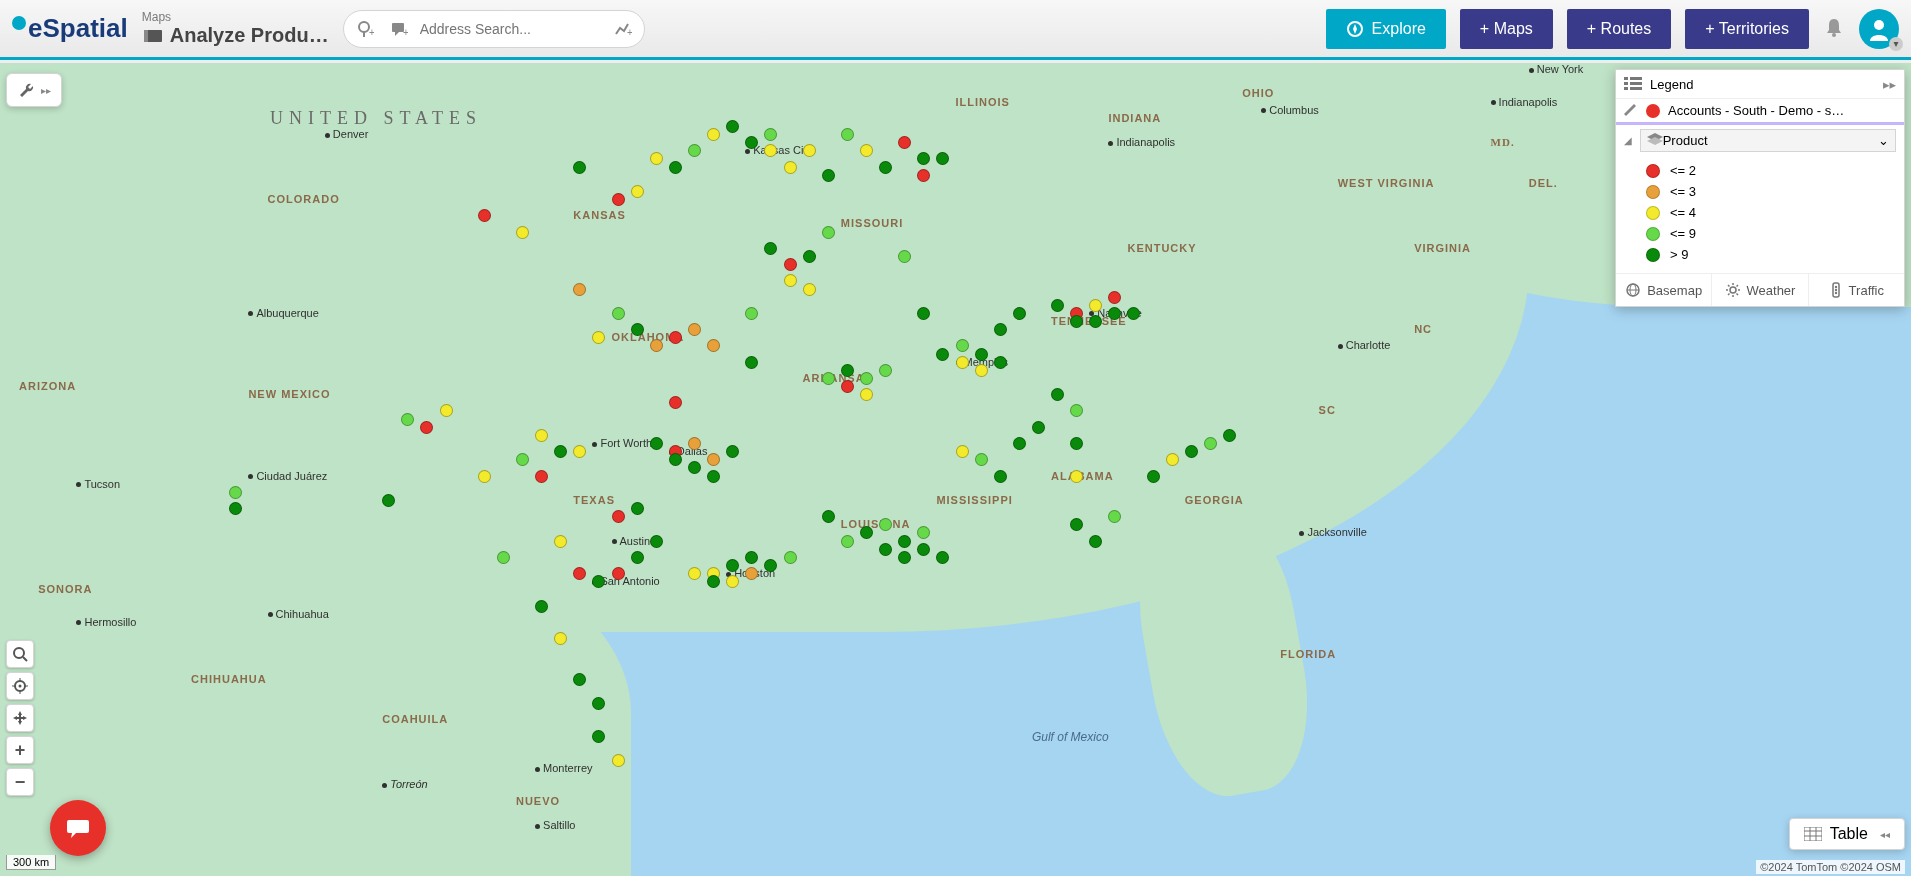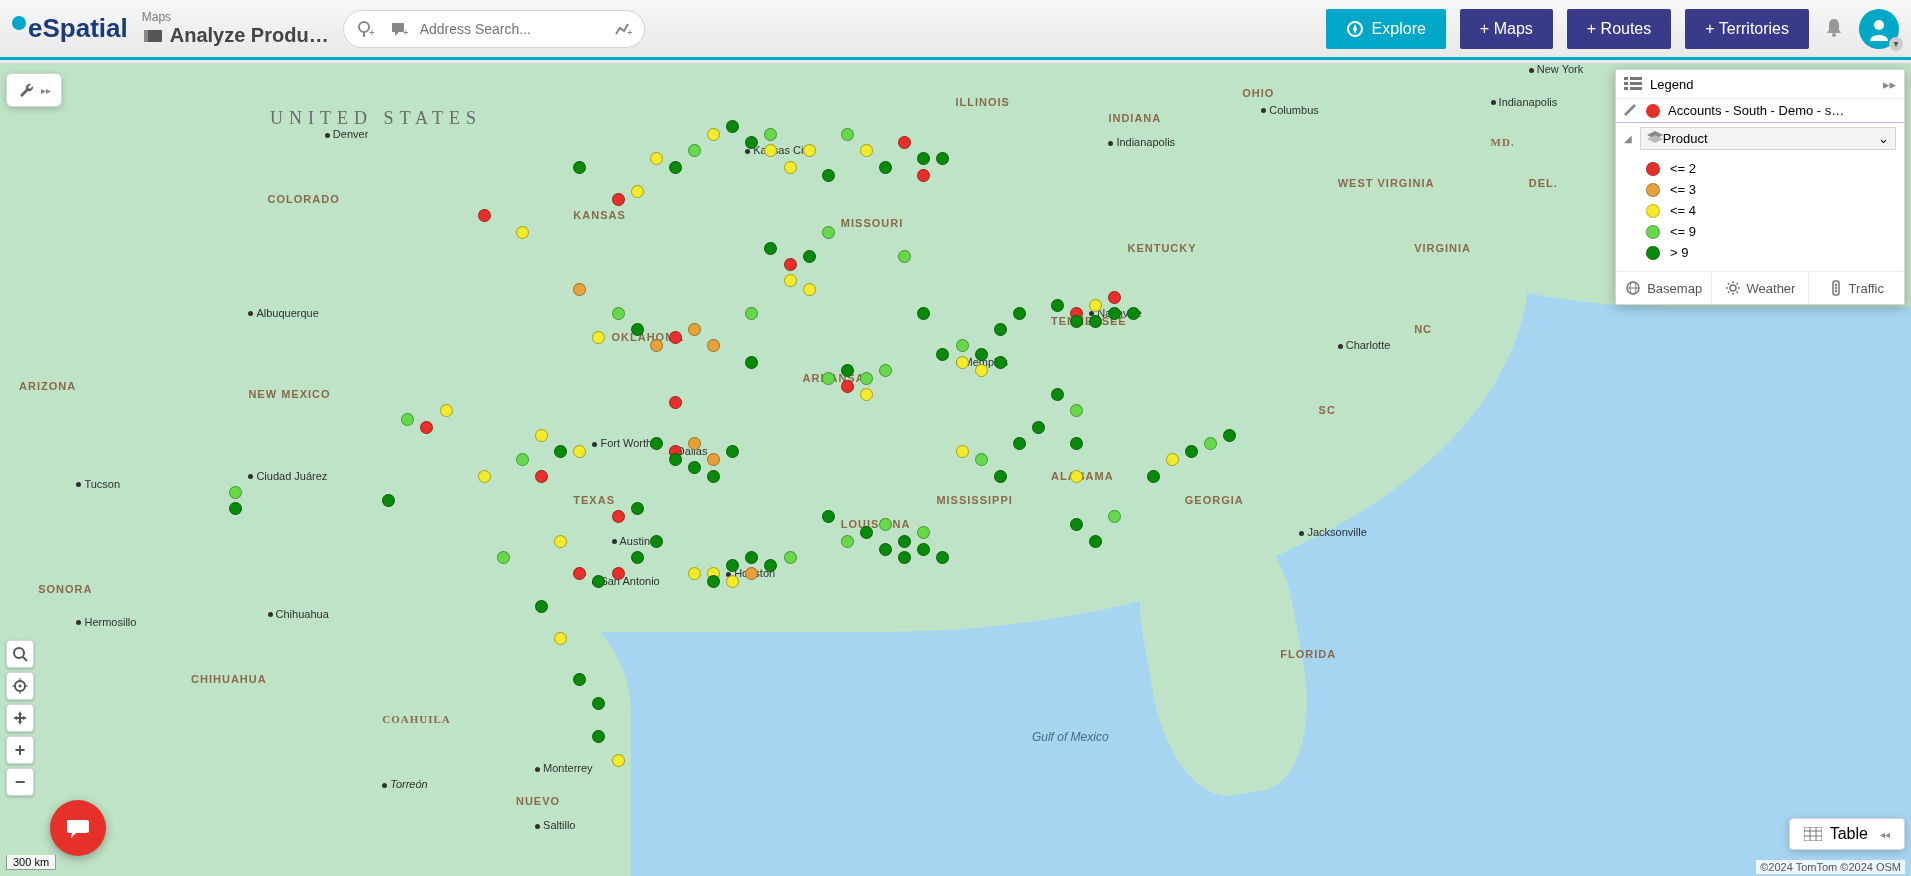--- a/index.html
+++ b/index.html
@@ -47,21 +47,21 @@
   .dot{position:absolute;width:13px;height:13px;border-radius:50%;border:1px solid rgba(0,0,0,.3);cursor:pointer;}
   
   .wrench{position:absolute;top:10px;left:6px;background:#fff;border:1px solid var(--border);border-radius:6px;width:56px;height:34px;display:flex;align-items:center;justify-content:center;gap:4px;box-shadow:0 2px 6px rgba(0,0,0,.2);cursor:pointer;}
   .side-tools{position:absolute;left:6px;bottom:80px;display:flex;flex-direction:column;gap:4px;}
   .side-tools .t{width:28px;height:28px;background:#fff;border:1px solid var(--border);border-radius:4px;display:flex;align-items:center;justify-content:center;color:#555;cursor:pointer;box-shadow:0 1px 3px rgba(0,0,0,.2);}
   .scale{position:absolute;left:6px;bottom:6px;background:rgba(255,255,255,.85);border:1px solid #999;border-top:none;font-size:11px;padding:1px 6px;}
   .chat{position:absolute;left:50px;bottom:20px;width:56px;height:56px;border-radius:50%;background:#e7302a;display:flex;align-items:center;justify-content:center;color:#fff;box-shadow:0 3px 10px rgba(0,0,0,.3);cursor:pointer;}
   .legend{position:absolute;top:6px;right:6px;width:290px;background:#fff;border:1px solid var(--border);box-shadow:0 3px 12px rgba(0,0,0,.25);font-size:13px;}
   .legend .lh{display:flex;align-items:center;gap:8px;padding:6px 8px;border-bottom:1px solid #eee;}
   .legend .row{display:flex;align-items:center;gap:8px;padding:4px 8px;}
-  .legend .row.layer{border-bottom:1px solid #c4b5fd;}
+  .legend .row.layer{border-bottom:3px solid #c4b5fd;}
   .legend .sel{flex:1;border:1px solid var(--border);background:#f4f4f4;padding:3px 6px;display:flex;align-items:center;justify-content:space-between;cursor:pointer;}
   .legend .items{padding:4px 0 8px 30px;}
   .legend .items .it{display:flex;align-items:center;gap:10px;padding:3px 0;}
   .legend .swatch{width:14px;height:14px;border-radius:50%;border:1px solid rgba(0,0,0,.2);}
   .legend .foot{display:flex;border-top:1px solid #eee;}
   .legend .foot .f{flex:1;display:flex;align-items:center;justify-content:center;gap:6px;padding:8px 4px;color:#555;cursor:pointer;border-right:1px solid #eee;}
   .legend .foot .f:last-child{border-right:none;}
   .legend .collapse{margin-left:auto;color:#888;cursor:pointer;}
   .table-btn{position:absolute;right:6px;bottom:26px;background:#fff;border:1px solid var(--border);border-radius:4px;padding:6px 14px;display:flex;align-items:center;gap:8px;box-shadow:0 2px 8px rgba(0,0,0,.2);cursor:pointer;}
   .attrib{position:absolute;right:6px;bottom:2px;font-size:11px;color:#555;background:rgba(255,255,255,.8);padding:1px 4px;}
@@ -165,21 +165,21 @@
       <div class="state-lbl" style="left: 50%; top: 4%;">ILLINOIS</div>
       <div class="state-lbl" style="left: 58%; top: 6%;">INDIANA</div>
       <div class="state-lbl" style="left: 65%; top: 3%;">OHIO</div>
       <div class="state-lbl" style="left: 74%; top: 22%;">VIRGINIA</div>
       <div class="state-lbl" style="left: 70%; top: 14%;">WEST VIRGINIA</div>
       <div class="state-lbl" style="left: 69%; top: 42%;">SC</div>
       <div class="state-lbl" style="left: 74%; top: 32%;">NC</div>
       <div class="state-lbl" style="left: 1%; top: 39%;">ARIZONA</div>
       <div class="state-lbl" style="left: 2%; top: 64%;">SONORA</div>
       <div class="state-lbl" style="left: 10%; top: 75%;">CHIHUAHUA</div>
-      <div class="state-lbl" style="left: 20%; top: 80%; font-family: Liberation Serif, serif;">COAHUILA</div>
+      <div class="state-lbl" style="left: 20%; top: 80%;">COAHUILA</div>
       <div class="state-lbl" style="left: 27%; top: 90%;">NUEVO</div>
       <div class="state-lbl" style="left: 78%; top: 9%; font-family: Liberation Serif, serif;">MD.</div>
       <div class="state-lbl" style="left: 80%; top: 14%;">DEL.</div>
     </div>
   <div id="city-labels">
       <div class="city-lbl" style="left: 17%; top: 8%;">Denver</div>
       <div class="city-lbl" style="left: 13%; top: 30%;">Albuquerque</div>
       <div class="city-lbl" style="left: 4%; top: 51%;">Tucson</div>
       <div class="city-lbl" style="left: 13%; top: 50%;">Ciudad Juárez</div>
       <div class="city-lbl" style="left: 4%; top: 68%;">Hermosillo</div>

